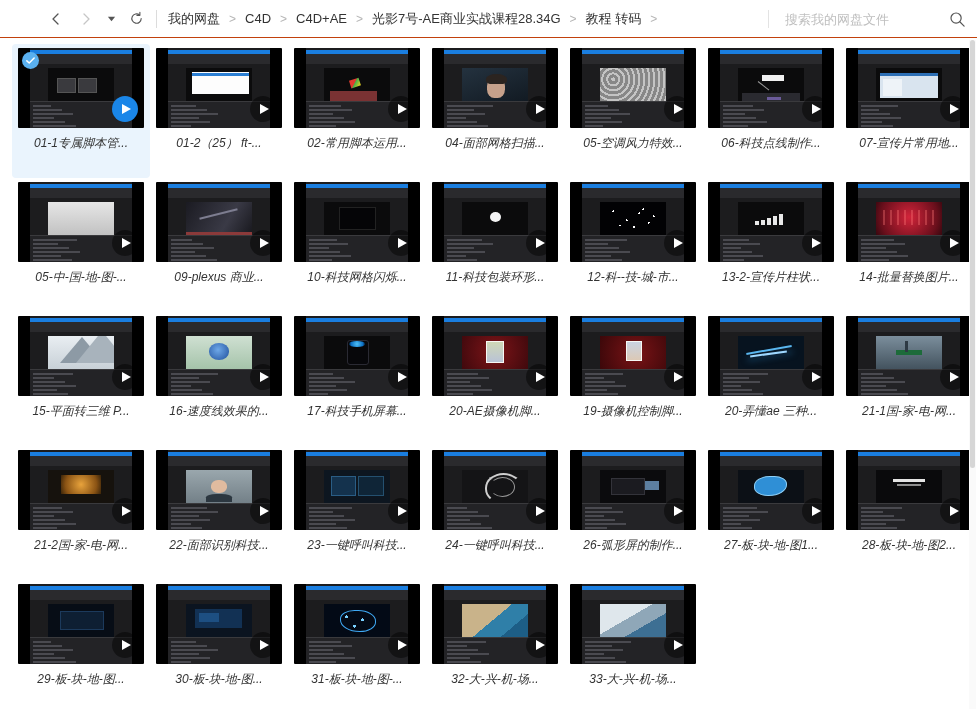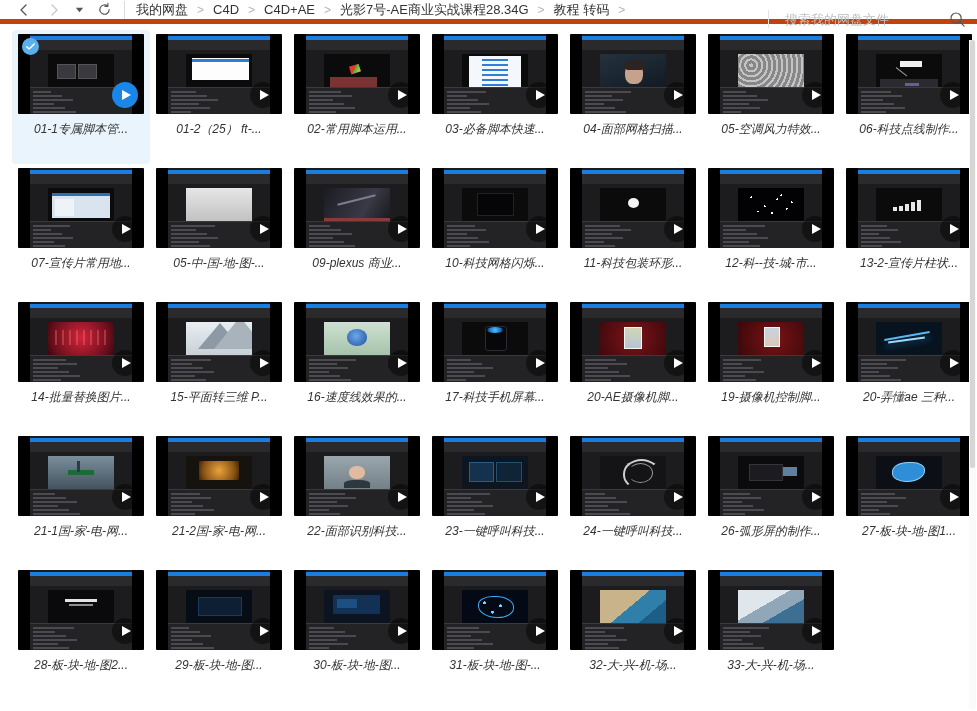--- a/index.html
+++ b/index.html
@@ -12,26 +12,27 @@
     width: 977px;
     height: 711px;
     overflow: hidden;
     position: relative;
     color: #333;
   }
 
   
   .topbar {
     position: relative;
-    height: 24px;
+    height: 38px;
     display: flex;
     align-items: center;
-    border-bottom: 5px solid #c2410c;
+    border-bottom: 1px solid #c2410c;
     background: #fff;
     box-sizing: border-box;
+    padding-left: 32px;
   }
   .nav-icons {
     display: flex;
     align-items: center;
     padding-left: 10px;
     gap: 2px;
   }
   .nav-btn {
     width: 28px;
     height: 28px;
@@ -411,48 +412,20 @@
             <div class="play-tri"></div>
           </div>
         </div>
         <div class="caption">02-常用脚本运用...</div>
       </div>
       <div class="cell">
         <div class="thumb">
           <div class="thumb-inner">
             <div class="viewport">
               <div class="art" style="inset: 0px;">
-                <div style="position:absolute;left:10%;top:6%;right:10%;bottom:6%;background:#f4f8fc"></div>
-               <div style="position:absolute;left:30%;top:14%;width:40%;height:70%;background:repeating-linear-gradient(180deg,#2f7ed8 0 2px,#f4f8fc 2px 5px)"></div>
-              </div>
-            </div>
-            <div class="darkchrome"></div>
-            <div class="topstrip"></div>
-            <div class="timeline">
-              <div class="tl-rows">
-                <div class="tl-row" style="width: 39px;"></div>
-                <div class="tl-row" style="width: 20px;"></div>
-                <div class="tl-row" style="width: 31px;"></div>
-                <div class="tl-row" style="width: 42px;"></div>
-                <div class="tl-row" style="width: 23px;"></div>
-                <div class="tl-row" style="width: 34px;"></div>
-              </div>
-            </div>
-          </div>
-          <div class="play-badge">
-            <div class="play-tri"></div>
-          </div>
-        </div>
-        <div class="caption">03-必备脚本快速...</div>
-      </div>
-      <div class="cell">
-        <div class="thumb">
-          <div class="thumb-inner">
-            <div class="viewport">
-              <div class="art" style="inset: 0px;">
                 <div style="position:absolute;left:0;top:0;right:0;bottom:0;background:linear-gradient(160deg,#24323f,#101820)"></div>
                <div style="position:absolute;left:38%;top:22%;width:28%;height:58%;border-radius:45% 45% 40% 40%;background:#c6a18b"></div>
                <div style="position:absolute;left:36%;top:16%;width:32%;height:26%;border-radius:50% 50% 30% 30%;background:#2b2420"></div>
               </div>
             </div>
             <div class="darkchrome"></div>
             <div class="topstrip"></div>
             <div class="timeline">
               <div class="tl-rows">
                 <div class="tl-row" style="width: 46px;"></div>

